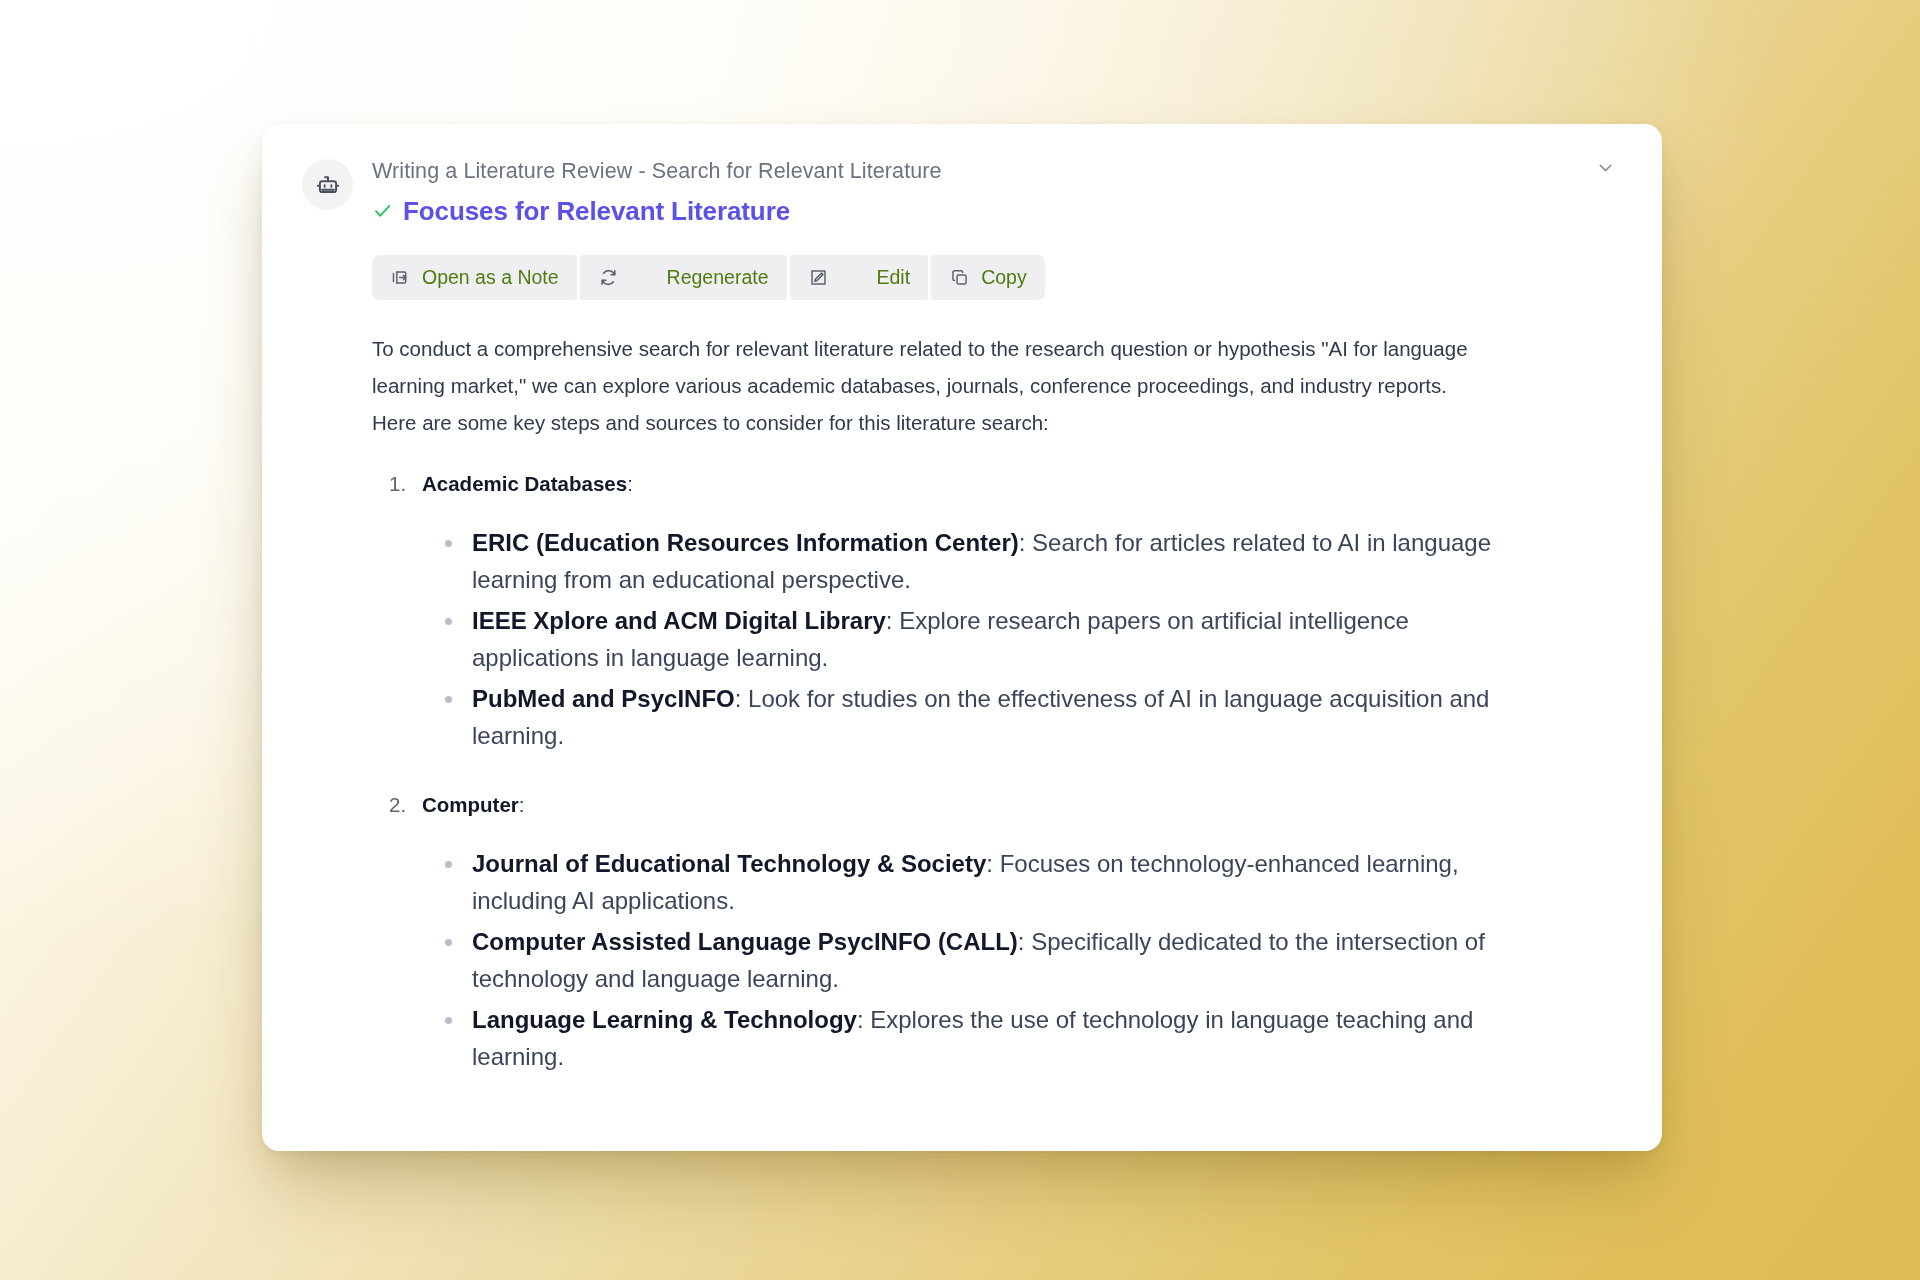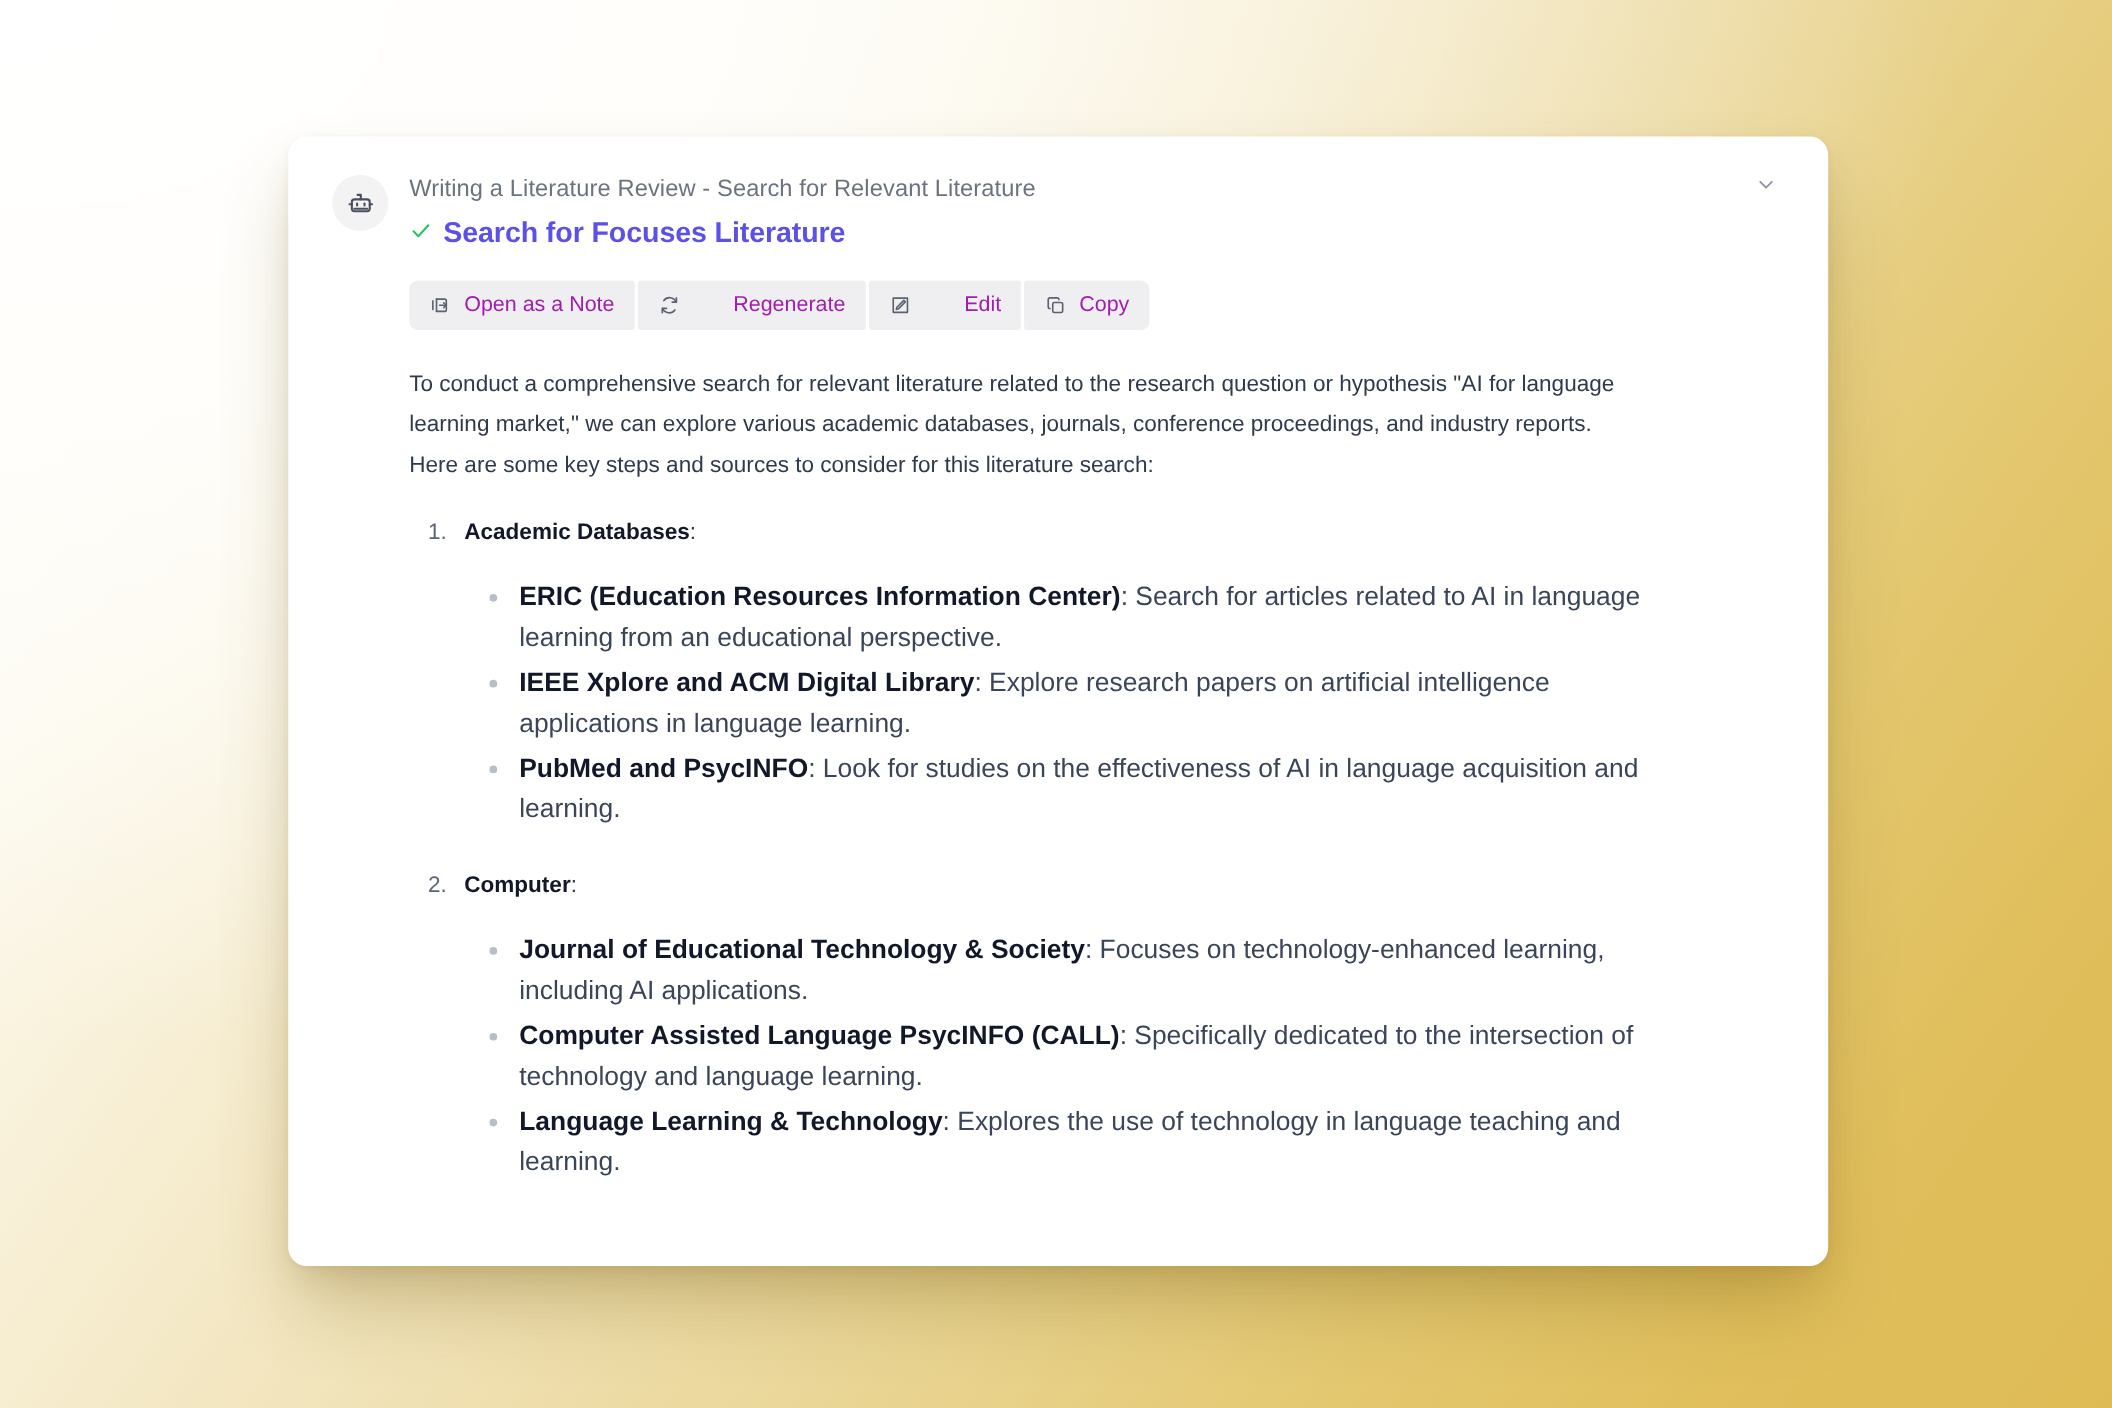--- a/index.html
+++ b/index.html
@@ -130,21 +130,21 @@
     align-items: center;
     gap: 11px;
     height: 45px;
     padding: 0 18px;
     background: #efeff1;
     border: none;
     border-radius: 8px;
     cursor: pointer;
     font-family: "Liberation Sans", sans-serif;
     font-size: 19.5px;
-    color: #a21caf;
+    color: #4d7c0f;
     white-space: nowrap;
   }
   .tb-btn:first-child { border-radius: 8px 3px 3px 8px; }
   .tb-btn:last-child  { border-radius: 3px 8px 8px 3px; }
   .tb-btn:not(:first-child):not(:last-child) { border-radius: 3px; gap: 48px; }
   .tb-btn svg { display: block; flex: 0 0 auto; }
 
   
   .body {
     margin-top: 30px;
@@ -249,21 +249,21 @@
 
         <div class="header-text">
           <div class="breadcrumb">Writing a Literature Review - Search for Relevant Literature</div>
 
           <div class="title-row">
             <span class="check-icon">
               <svg width="21" height="21" viewBox="0 0 24 24" fill="none" stroke="#22c55e" stroke-width="2.1" stroke-linecap="round" stroke-linejoin="round">
                 <path d="M4.5 12.8l5 5.2L19.8 6.6"></path>
               </svg>
             </span>
-            <h1 class="title">Search for Focuses Literature</h1>
+            <h1 class="title">Focuses for Relevant Literature</h1>
           </div>
         </div>
       </div>
 
       <button class="collapse-btn">
         <span>
           <svg width="21" height="21" viewBox="0 0 24 24" fill="none" stroke="#8e93a4" stroke-width="1.9" stroke-linecap="round" stroke-linejoin="round">
             <path d="M6 9.5l6 6 6-6"></path>
           </svg>
         </span>

